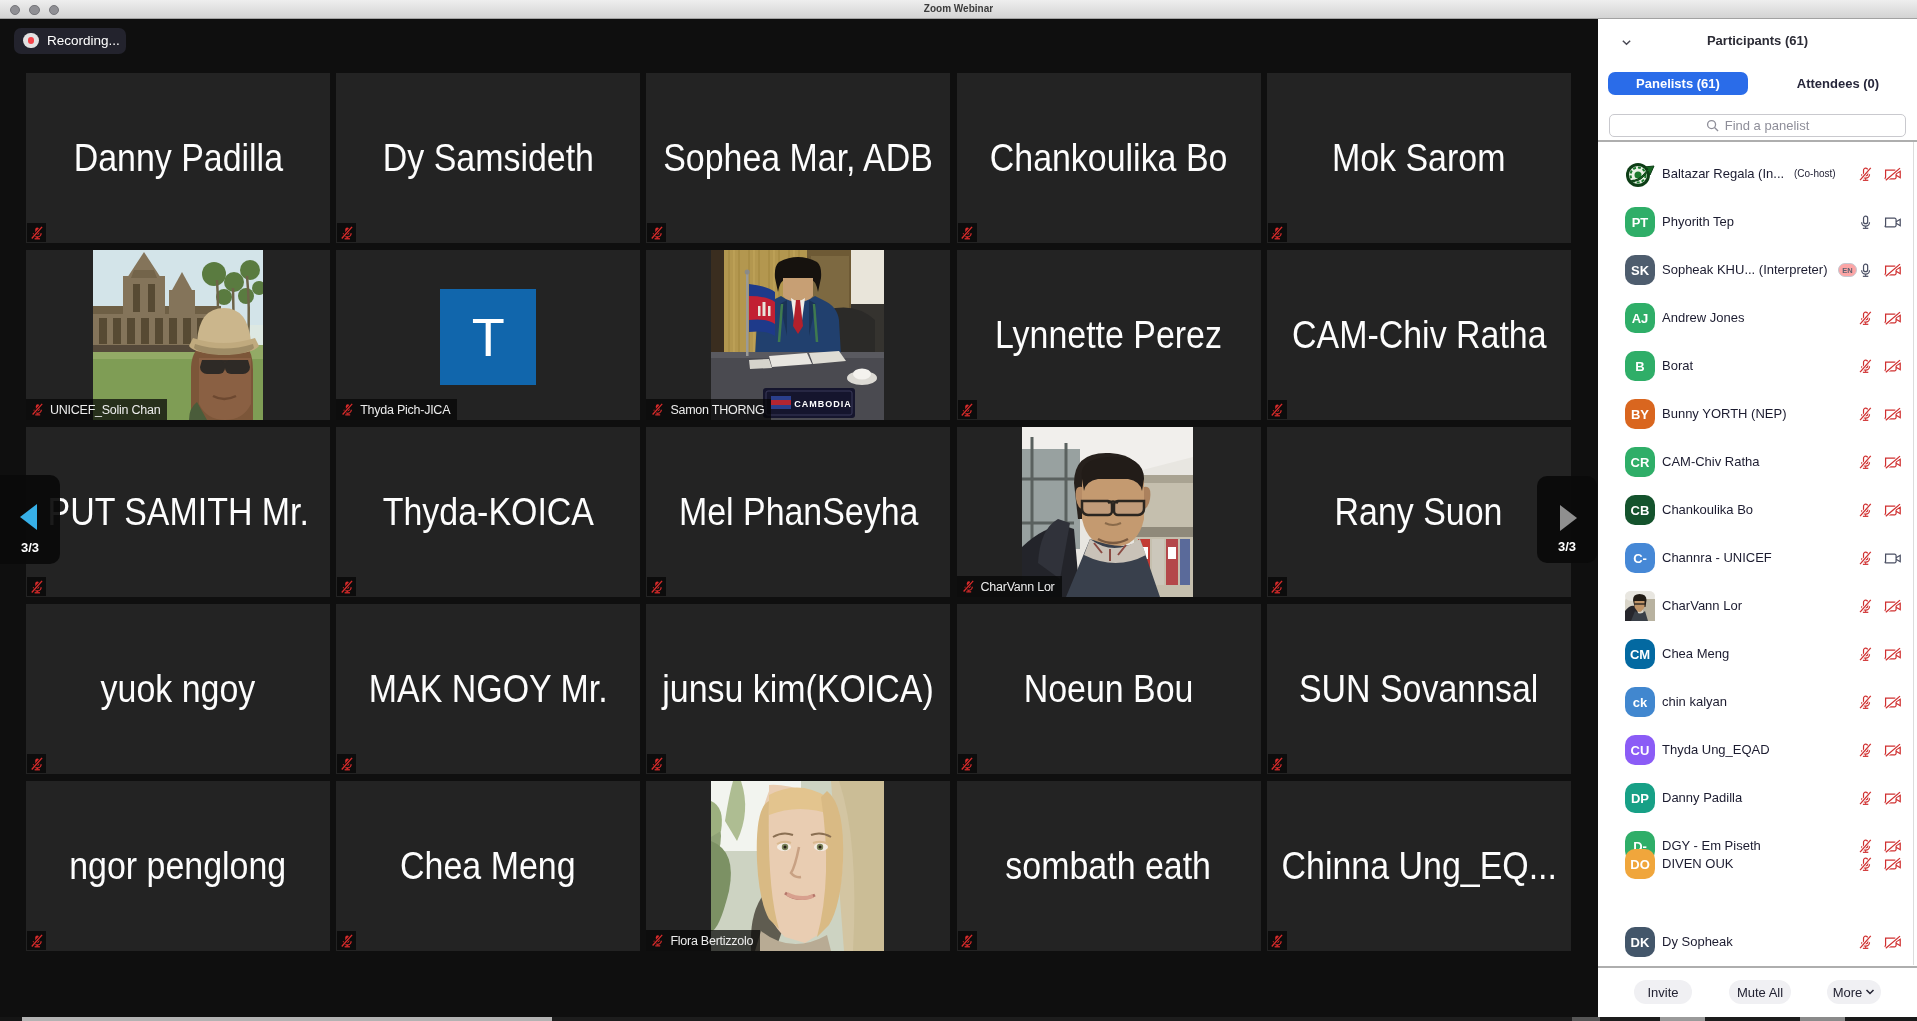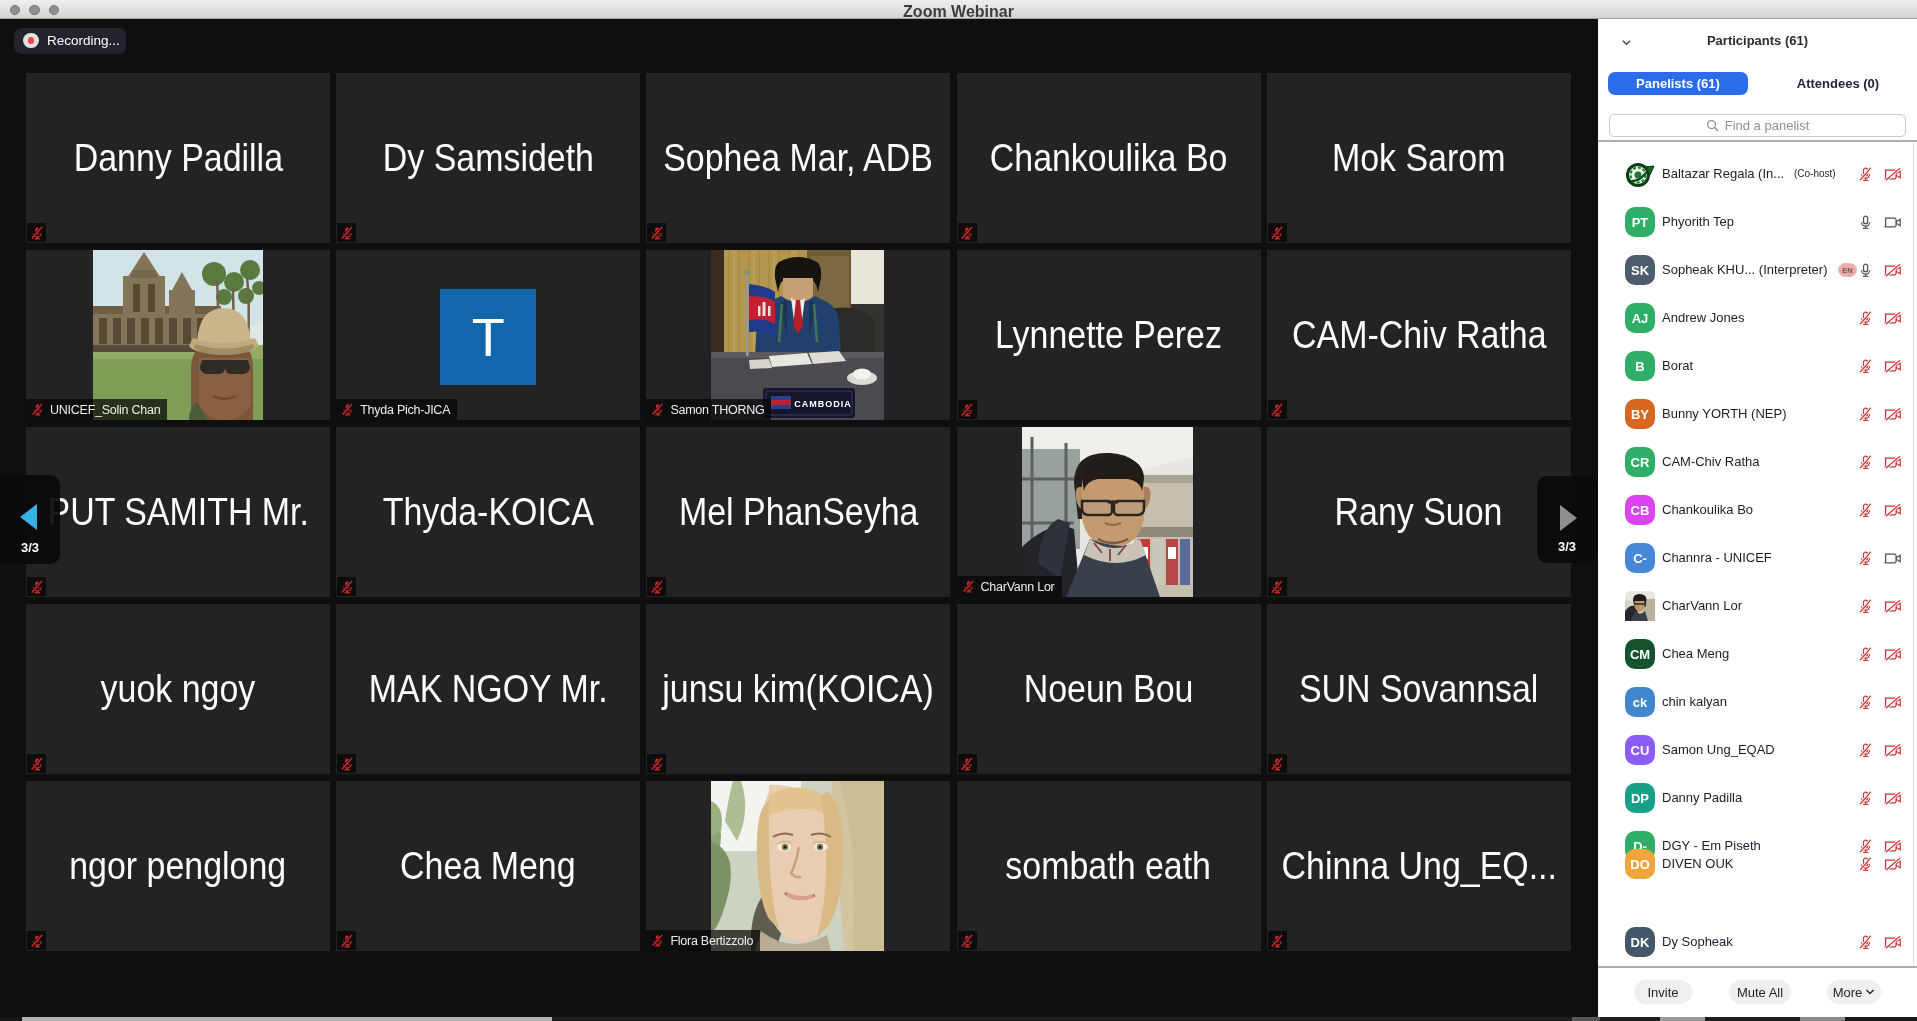--- a/index.html
+++ b/index.html
@@ -1,17 +1,17 @@
 <!DOCTYPE html>
 <html><head><meta charset="utf-8"><style>
 * { margin:0; padding:0; box-sizing:border-box; }
 html,body { width:1917px; height:1021px; overflow:hidden; background:#0f0f0f; font-family:"Liberation Sans",sans-serif; position:relative; }
 .titlebar { position:absolute; left:0; top:0; width:1917px; height:19px; background:linear-gradient(#eeeeee,#d3d3d3); border-bottom:1px solid #a2a2a2; z-index:40; }
 .tl { position:absolute; top:4.5px; width:10.5px; height:10.5px; border-radius:50%; background:#8f8f94; border:0.5px solid #75757a; }
-.tbt { position:absolute; top:2.5px; left:0; width:1917px; text-align:center; font-size:16px; font-weight:bold; color:#3c3c3c; }
+.tbt { position:absolute; top:2.5px; left:0; width:1917px; text-align:center; font-size:10px; font-weight:bold; color:#3c3c3c; }
 .recpill { position:absolute; left:14px; top:27.5px; width:112px; height:26.5px; background:#23232d; border-radius:7px; z-index:5; }
 .recdot { position:absolute; left:9.4px; top:5.6px; width:15.2px; height:15.2px; border-radius:50%; background:#e2e2e2; } .recdot::after { content:""; position:absolute; left:4.2px; top:4.2px; width:6.8px; height:6.8px; border-radius:50%; background:#f5444a; }
 .rectx { position:absolute; left:33px; top:0; height:26.5px; line-height:26.5px; font-size:13.5px; color:#fff; }
 .tile { position:absolute; width:304px; height:170px; background:#232323; display:flex; align-items:center; justify-content:center; overflow:hidden; }
 .nm { font-size:39px; color:#fdfdfd; white-space:nowrap; transform:scaleX(0.87); }
 .micbox { position:absolute; left:1px; bottom:1px; width:19px; height:19px; background:#0c0c0c; display:flex; align-items:center; justify-content:center; }
 .cmic { width:14px; height:14px; }
 .lbl { position:absolute; left:0; bottom:0; height:21px; background:rgba(5,5,5,0.72); display:flex; align-items:center; padding:0 7px 0 5px; gap:6px; }
 .lbl span { color:#ededed; font-size:12.5px; letter-spacing:-0.25px; white-space:nowrap; }
 .lbl .cmic { width:13px; height:13px; }
@@ -809,21 +809,21 @@
         <g fill="none" stroke="#d03030" stroke-width="1.3">
           <path d="M1.6 3.4 h9.6 a1.6 1.6 0 0 1 1.6 1.6 v6 a1.6 1.6 0 0 1-1.6 1.6 h-8 l-1.6 0.1 a0.5 0.5 0 0 1-0.5-0.7 l0.5-1 Z"></path>
           <path d="M12.8 7.2 l4.4-2.6 v6.8 l-4.4-2.6"></path>
         </g>
         <line x1="1.4" y1="14.6" x2="16.8" y2="1.4" stroke="#fff" stroke-width="3"></line>
         <line x1="1.8" y1="14.2" x2="17" y2="1.2" stroke="#d03030" stroke-width="1.4"></line>
       </svg>
     </div>
   </div>
 <div class="prow" style="top:495px">
-    <div class="av" style="background:#d946ef">CB</div>
+    <div class="av" style="background:#14532d">CB</div>
     <span class="rnm">Chankoulika Bo</span>
     <div class="ric">
       <svg class="smic" viewBox="0 0 16 16">
         <g fill="none" stroke="#d03030" stroke-width="1.3">
           <rect x="5.9" y="1.3" width="4.4" height="8" rx="2.2"></rect>
           <path d="M3.9 7.7 a4.2 4.2 0 0 0 8.4 0"></path>
           <path d="M8.1 12 v1.7"></path>
           <path d="M5.2 14.2 h5.8"></path>
         </g>
         <line x1="1.8" y1="14.4" x2="13.4" y2="1.2" stroke="#fff" stroke-width="3"></line>
@@ -890,21 +890,21 @@
         <g fill="none" stroke="#d03030" stroke-width="1.3">
           <path d="M1.6 3.4 h9.6 a1.6 1.6 0 0 1 1.6 1.6 v6 a1.6 1.6 0 0 1-1.6 1.6 h-8 l-1.6 0.1 a0.5 0.5 0 0 1-0.5-0.7 l0.5-1 Z"></path>
           <path d="M12.8 7.2 l4.4-2.6 v6.8 l-4.4-2.6"></path>
         </g>
         <line x1="1.4" y1="14.6" x2="16.8" y2="1.4" stroke="#fff" stroke-width="3"></line>
         <line x1="1.8" y1="14.2" x2="17" y2="1.2" stroke="#d03030" stroke-width="1.4"></line>
       </svg>
     </div>
   </div>
 <div class="prow" style="top:639px">
-    <div class="av" style="background:#14532d">CM</div>
+    <div class="av" style="background:#0369a1">CM</div>
     <span class="rnm">Chea Meng</span>
     <div class="ric">
       <svg class="smic" viewBox="0 0 16 16">
         <g fill="none" stroke="#d03030" stroke-width="1.3">
           <rect x="5.9" y="1.3" width="4.4" height="8" rx="2.2"></rect>
           <path d="M3.9 7.7 a4.2 4.2 0 0 0 8.4 0"></path>
           <path d="M8.1 12 v1.7"></path>
           <path d="M5.2 14.2 h5.8"></path>
         </g>
         <line x1="1.8" y1="14.4" x2="13.4" y2="1.2" stroke="#fff" stroke-width="3"></line>
@@ -939,21 +939,21 @@
           <path d="M1.6 3.4 h9.6 a1.6 1.6 0 0 1 1.6 1.6 v6 a1.6 1.6 0 0 1-1.6 1.6 h-8 l-1.6 0.1 a0.5 0.5 0 0 1-0.5-0.7 l0.5-1 Z"></path>
           <path d="M12.8 7.2 l4.4-2.6 v6.8 l-4.4-2.6"></path>
         </g>
         <line x1="1.4" y1="14.6" x2="16.8" y2="1.4" stroke="#fff" stroke-width="3"></line>
         <line x1="1.8" y1="14.2" x2="17" y2="1.2" stroke="#d03030" stroke-width="1.4"></line>
       </svg>
     </div>
   </div>
 <div class="prow" style="top:735px">
     <div class="av" style="background:#8b5cf6">CU</div>
-    <span class="rnm">Samon Ung_EQAD</span>
+    <span class="rnm">Thyda Ung_EQAD</span>
     <div class="ric">
       <svg class="smic" viewBox="0 0 16 16">
         <g fill="none" stroke="#d03030" stroke-width="1.3">
           <rect x="5.9" y="1.3" width="4.4" height="8" rx="2.2"></rect>
           <path d="M3.9 7.7 a4.2 4.2 0 0 0 8.4 0"></path>
           <path d="M8.1 12 v1.7"></path>
           <path d="M5.2 14.2 h5.8"></path>
         </g>
         <line x1="1.8" y1="14.4" x2="13.4" y2="1.2" stroke="#fff" stroke-width="3"></line>
         <line x1="2.2" y1="14" x2="13.6" y2="1" stroke="#d03030" stroke-width="1.4"></line>

